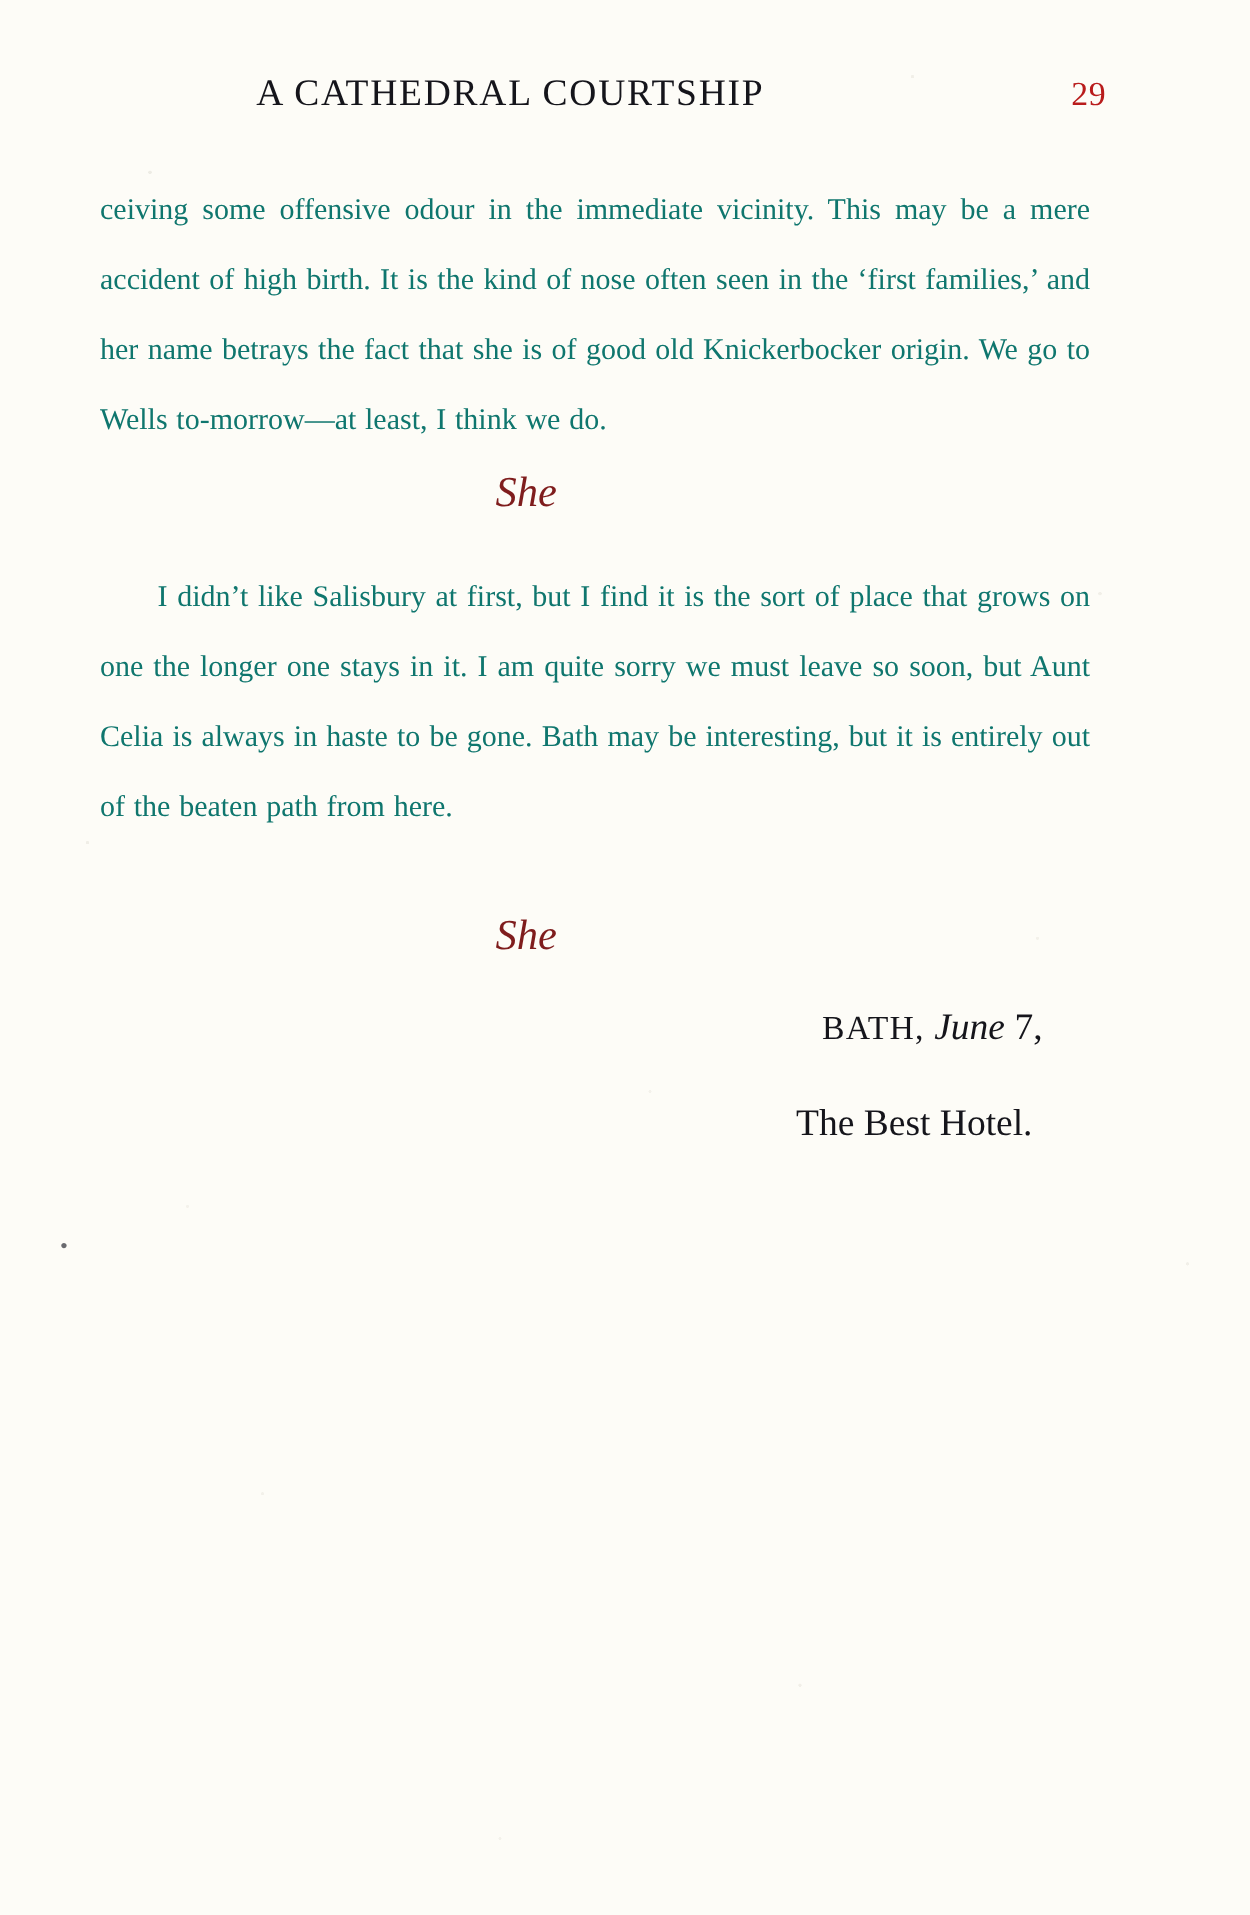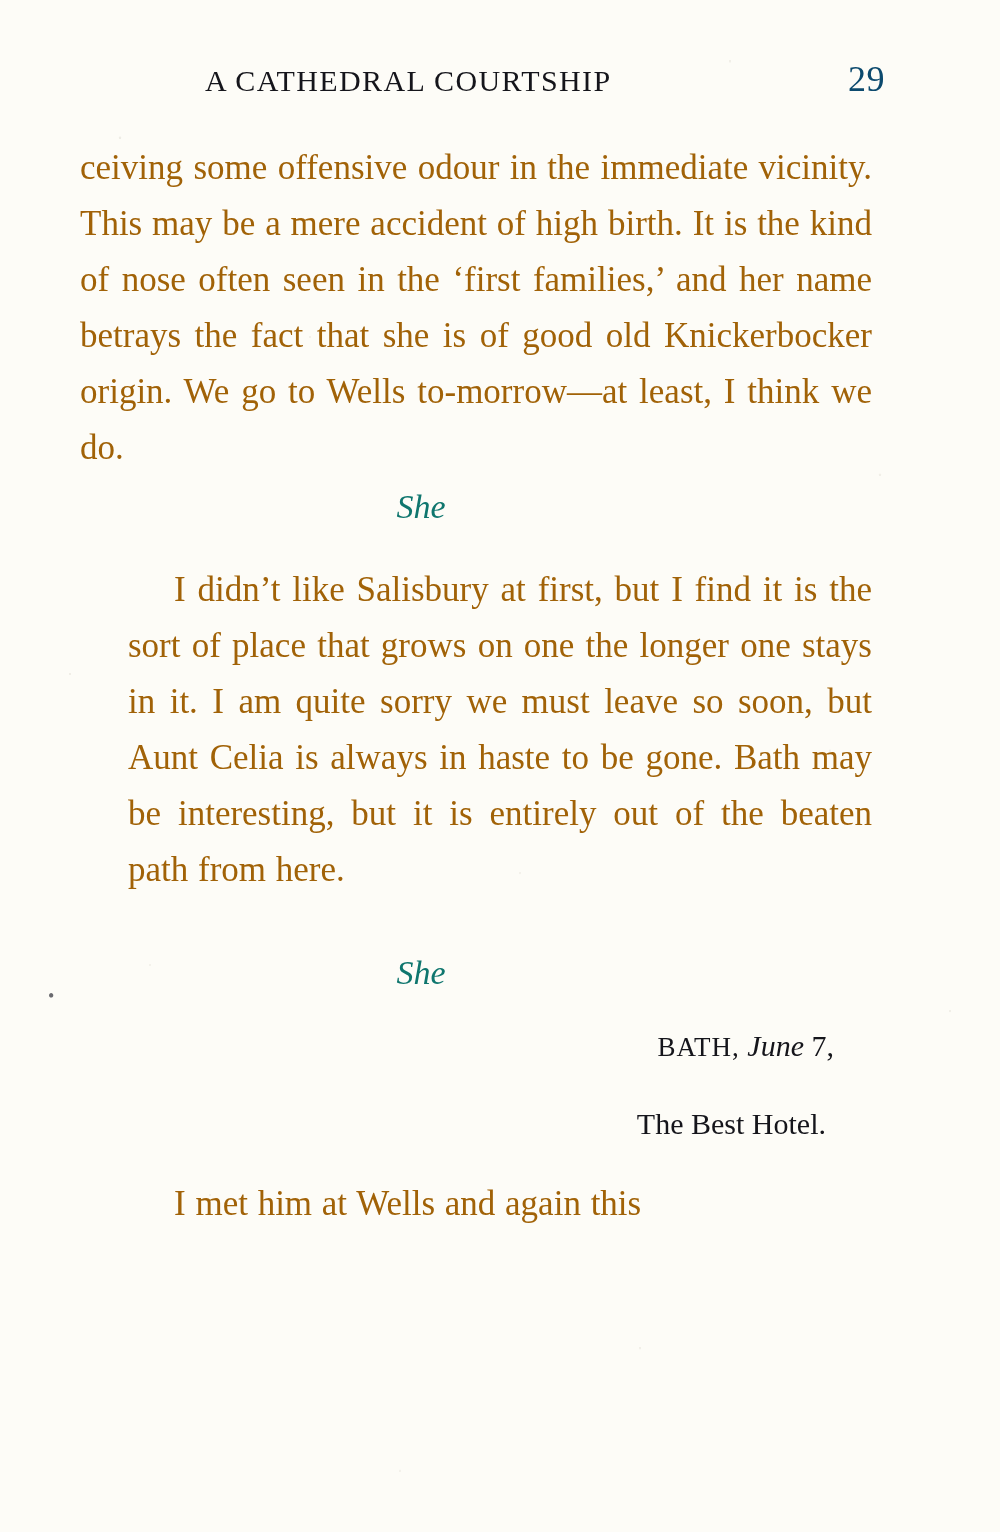--- a/index.html
+++ b/index.html
@@ -53,51 +53,51 @@
     justify-content: space-between;
   }
   .head-title {
     font-size: 30px;
     letter-spacing: 1.4px;
     color: #15151b;
     font-variant: small-caps;
     text-transform: uppercase;
   }
   .folio {
-    font-size: 36px;
-    color: #0c4a6e;
+    font-size: 27px;
+    color: #b91c1c;
     letter-spacing: 0.5px;
   }
 
   .textblock {
     position: absolute;
     left: 80px;
     top: 140px;
     width: 792px;
   }
 
   p.body {
     margin: 0;
-    font-size: 35px;
+    font-size: 24px;
     line-height: 56px;
     text-align: justify;
     text-align-last: left;
-    color: #a16207;
+    color: #0f766e;
     word-spacing: 1px;
   }
   p.body.cont { text-indent: 0; }
-  p.body.indent { text-indent: 46px; margin-left: 48px; }
+  p.body.indent { text-indent: 46px; }
 
   .signature {
     margin: 6px 0 0 0;
     text-align: center;
     font-style: italic;
     font-size: 34px;
     line-height: 50px;
-    color: #0f766e;
+    color: #7f1d1d;
     padding-right: 110px;
   }
 
   .dateline {
     margin: 26px 0 0 0;
     text-align: right;
     font-size: 30px;
     line-height: 44px;
     color: #15151b;
     padding-right: 38px;
@@ -160,16 +160,15 @@
 
     <div class="dateline">
       <span class="place">Bath,</span>
       <span class="month">June</span>
       <span class="day">7,</span>
       <span class="sub">The Best Hotel.</span>
     </div>
 
     <div class="gap-md"></div>
 
-    <p class="body indent">I met him at Wells and again this</p>
 
   </div>
 </div>
 
 </body></html>

